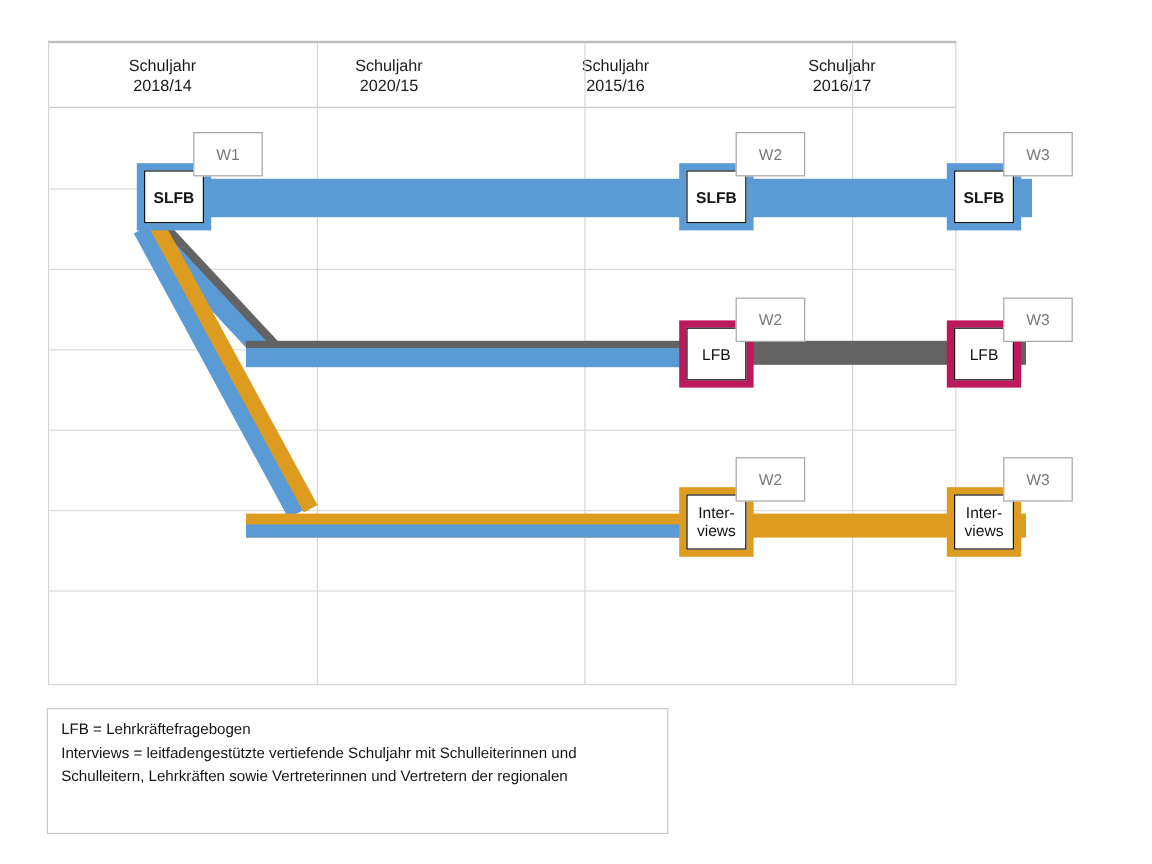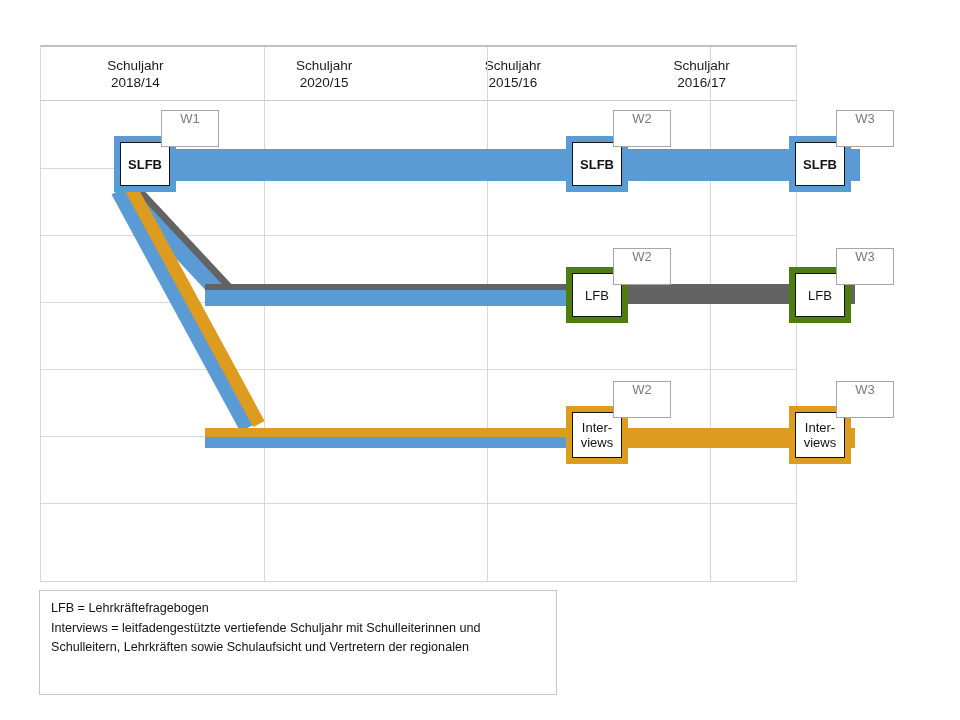--- a/index.html
+++ b/index.html
@@ -28,21 +28,20 @@
     left: 40px;
     top: 34px;
     width: 757px;
     height: 537px;
     border-top: 2px solid #bfbfbf;
     border-left: 1px solid #d6d6d6;
     border-right: 1px solid #d6d6d6;
     border-bottom: 1px solid #d6d6d6;
     box-sizing: border-box;
     background: #ffffff;
-    margin-top: 11px;
   }
 
   
   .hline {
     position: absolute;
     left: 0;
     width: 100%;
     height: 0;
     border-top: 1px solid #d9d9d9;
   }
@@ -107,31 +106,31 @@
     display: flex;
     flex-direction: column;
     align-items: center;
     justify-content: center;
     font-size: 13px;
     line-height: 15px;
     color: #131313;
     text-align: center;
   }
   .node-blue   { background: #5b9bd5; font-weight: bold; }
-  .node-gray   { background: #4d7c0f; }
+  .node-gray   { background: #be185d; }
   .node-orange { background: #dd9b20; }
 
   
   .wave-tag {
     position: absolute;
     box-sizing: border-box;
     background: #ffffff;
     border: 1px solid #a6a6a6;
     display: flex;
-    align-items: flex-start;
+    align-items: center;
     justify-content: center;
     font-size: 13px;
     color: #7a7a7a;
     z-index: 40;
   }
 
   
   .legend-box {
     position: absolute;
     left: 39px;
@@ -278,16 +277,16 @@
     <span>W2</span>
   </div>
 
   <div class="wave-tag" style="left:836px; top:381px; width:58px; height:37px;">
     <span>W3</span>
   </div>
 
   <div class="legend-box">
     <div class="legend-line">LFB = Lehrkräftefragebogen</div>
     <div class="legend-line">Interviews = leitfadengestützte vertiefende Schuljahr mit Schulleiterinnen und</div>
-    <div class="legend-line">Schulleitern, Lehrkräften sowie Schulaufsicht und Vertretern der regionalen</div>
+    <div class="legend-line">Schulleitern, Lehrkräften sowie Vertreterinnen und Vertretern der regionalen</div>
   </div>
 
 </div>
 
 </body></html>

